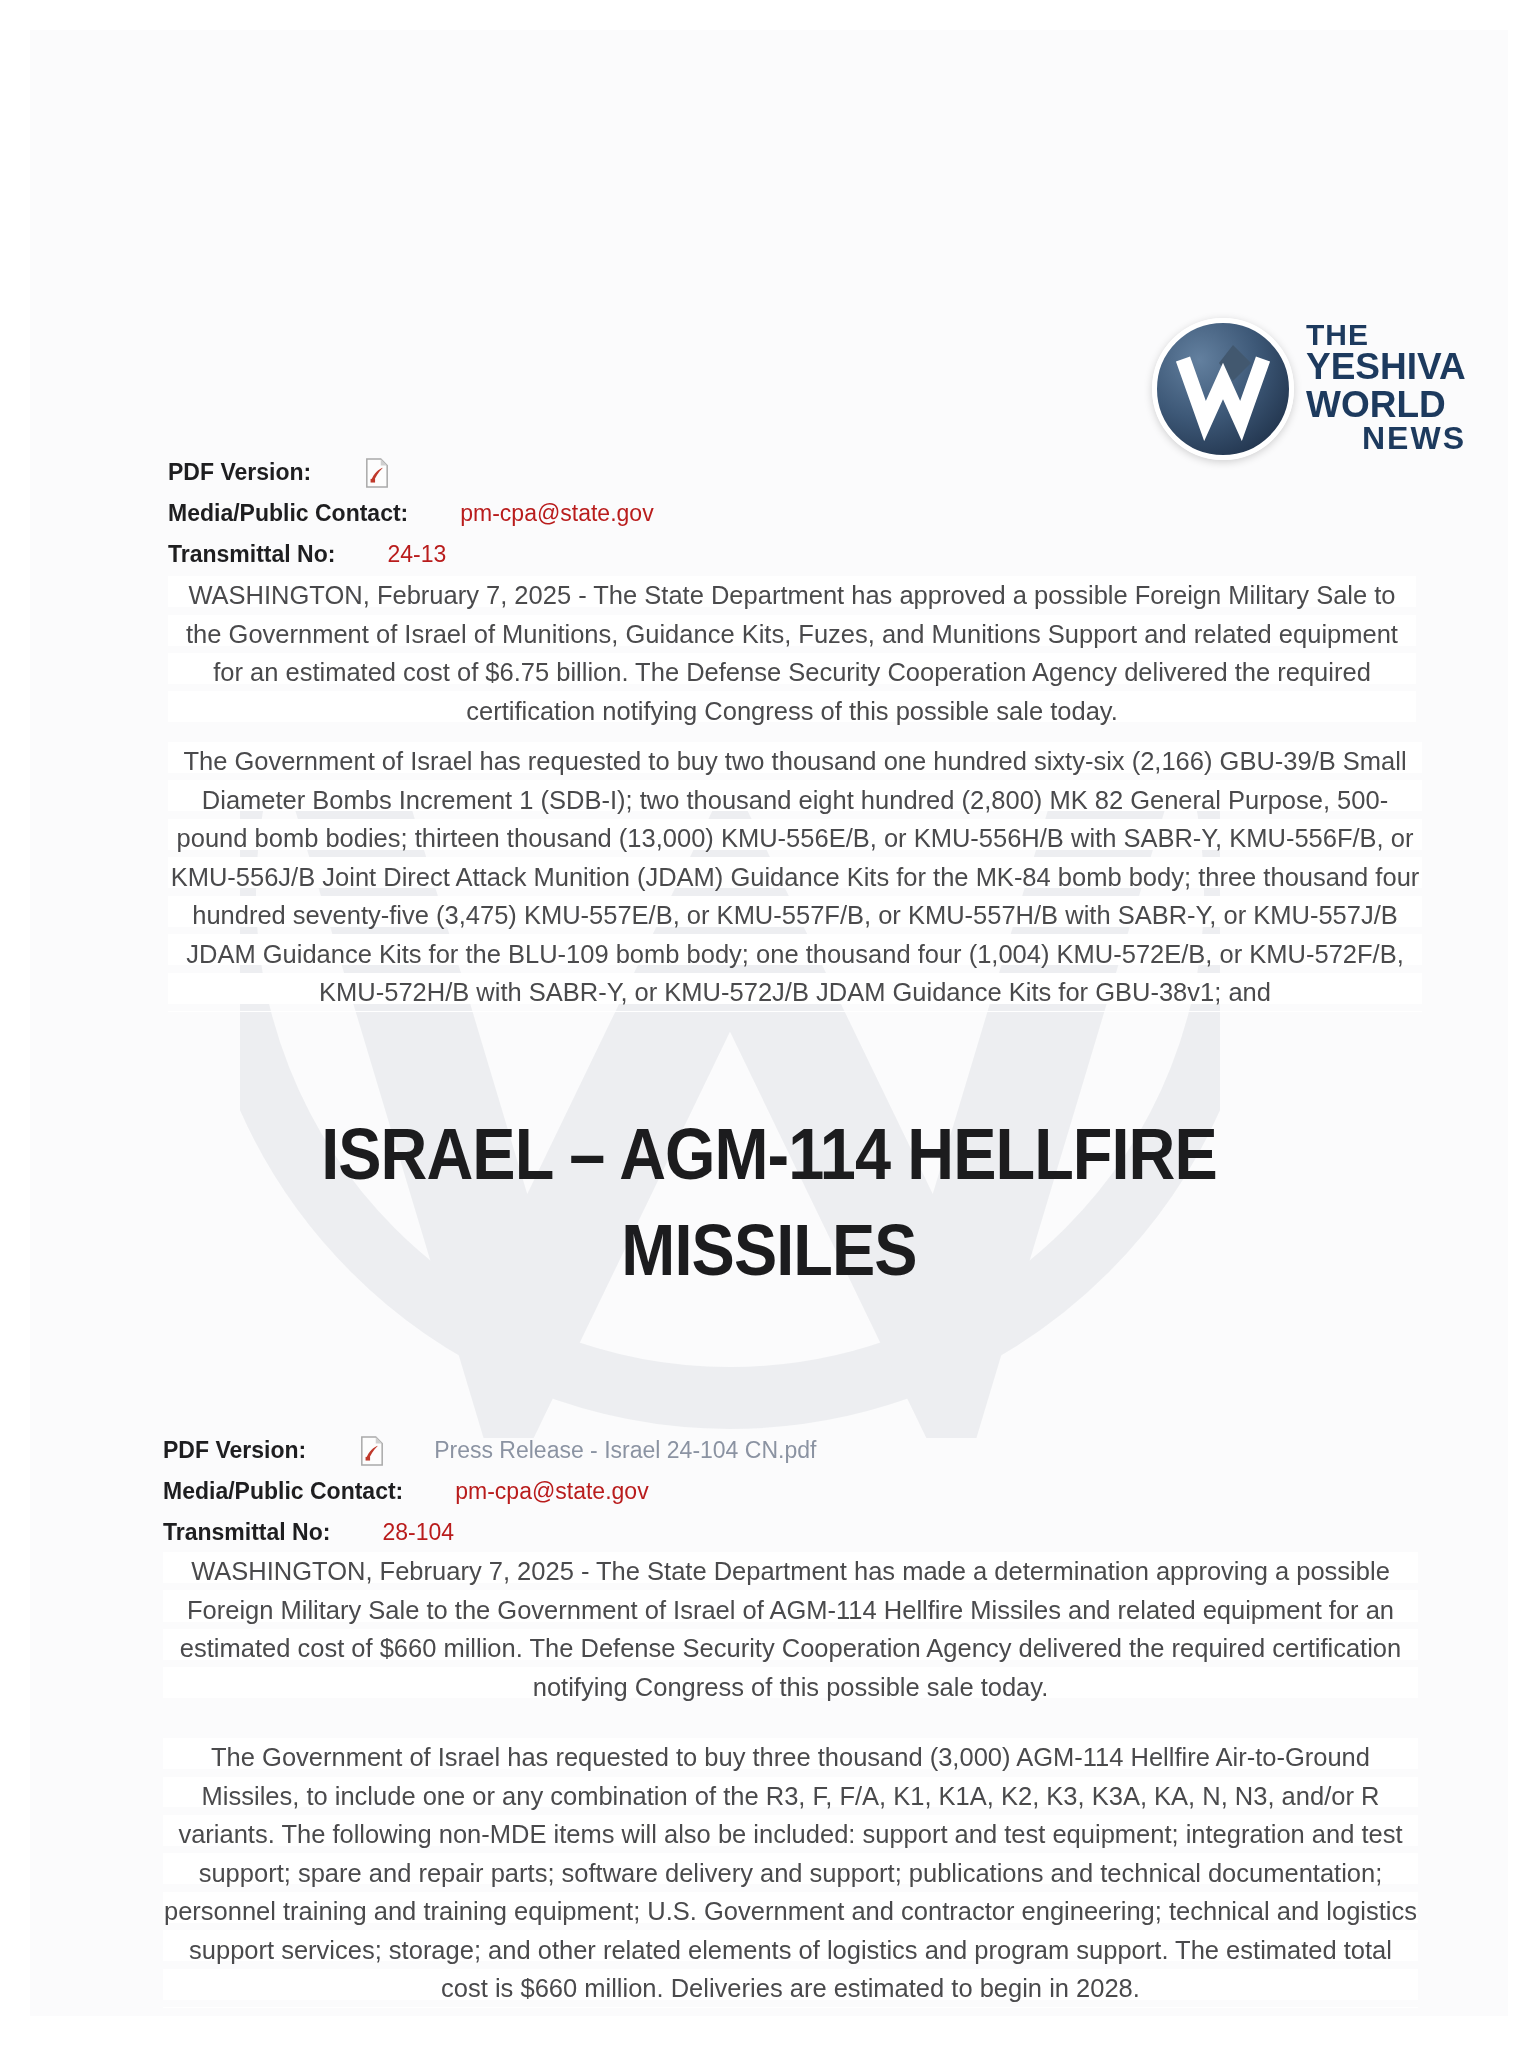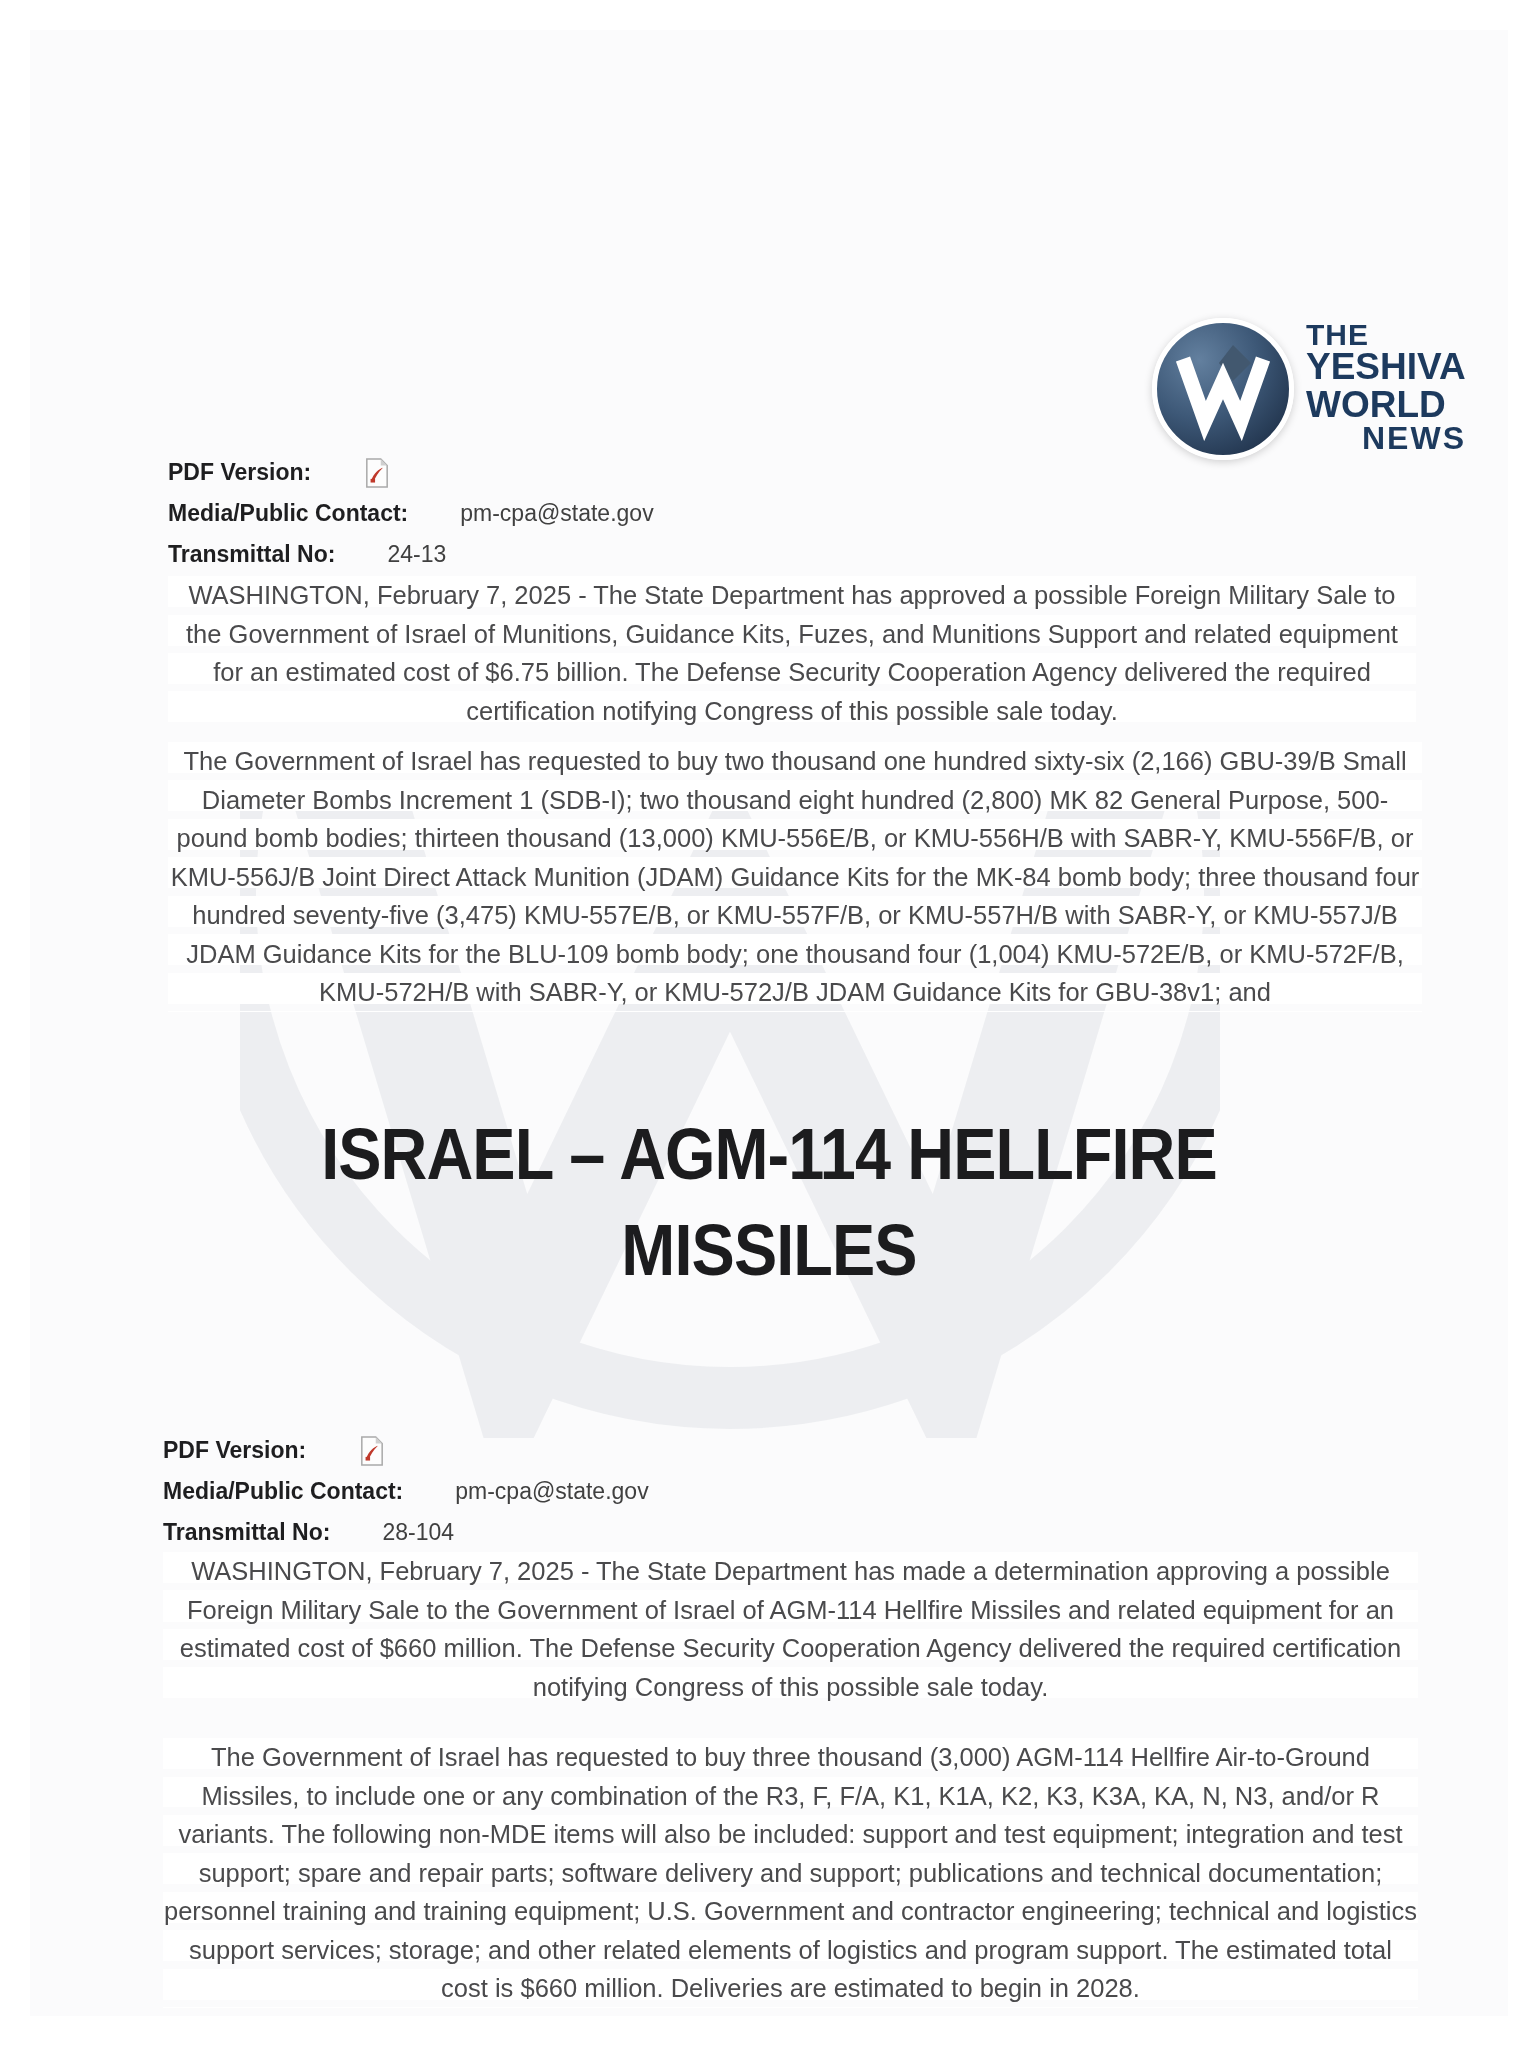--- a/index.html
+++ b/index.html
@@ -29,21 +29,21 @@
   .logo-text{position:absolute;left:168px;top:18px;width:160px;color:#1d3a5e;}
   .logo-the{font-size:30px;font-weight:800;letter-spacing:1px;line-height:26px;}
   .logo-big{font-size:37px;font-weight:800;line-height:38px;letter-spacing:0px;}
   .logo-news{font-size:32px;font-weight:800;letter-spacing:2px;line-height:28px;text-align:right;}
   
   .watermark{position:absolute;left:240px;top:788px;width:980px;height:650px;z-index:1;opacity:0.55;}
   
   .meta{position:absolute;z-index:3;}
   .meta-row{display:flex;align-items:center;height:41px;font-size:23px;gap:40px;}
   .meta-label{font-weight:700;color:#1e1e20;margin-right:12px;white-space:nowrap;}
-  .meta-value{color:#404040;}
+  .meta-value{color:#b91c1c;}
   .pdf-link{color:#8b93a2;text-decoration:none;cursor:pointer;}
   .pdf-icon{width:24px;height:30px;margin:0 10px 0 2px;flex:0 0 auto;}
   
   .para{
     position:absolute;z-index:3;font-size:25.5px;line-height:38.5px;color:#4a4a4c;
     text-align:center;
     background-image:repeating-linear-gradient(180deg,#ffffff 0px,#ffffff 31px,rgba(255,255,255,0) 31px,rgba(255,255,255,0) 38.5px);
   }
 </style>
 </head>
@@ -103,20 +103,21 @@
 
   <div class="meta" style="left:163px;top:1430px;">
     <div class="meta-row">
       <span class="meta-label">PDF Version:</span>
       <svg class="pdf-icon" viewBox="0 0 22 28" aria-hidden="true">
         <path d="M1.5 1h13l6 6v20h-19z" fill="#fdfdfd" stroke="#a9a9a9" stroke-width="1.4"></path>
         <path d="M14.5 1l6 6h-6z" fill="#cfcfcf"></path>
         <path d="M5.5 21c2.5-7 7.5-11 11-12-4.5 4.5-7 9-8.2 12z" fill="#c0392b"></path>
         <rect x="5" y="19.5" width="4.2" height="3.4" fill="#c0392b"></rect>
       </svg>
+      <a class="pdf-link">Press Release - Israel 24-104 CN.pdf</a>
     </div>
     <div class="meta-row">
       <span class="meta-label">Media/Public Contact:</span>
       <span class="meta-value">pm-cpa@state.gov</span>
     </div>
     <div class="meta-row">
       <span class="meta-label">Transmittal No:</span>
       <span class="meta-value">28-104</span>
     </div>
   </div>

